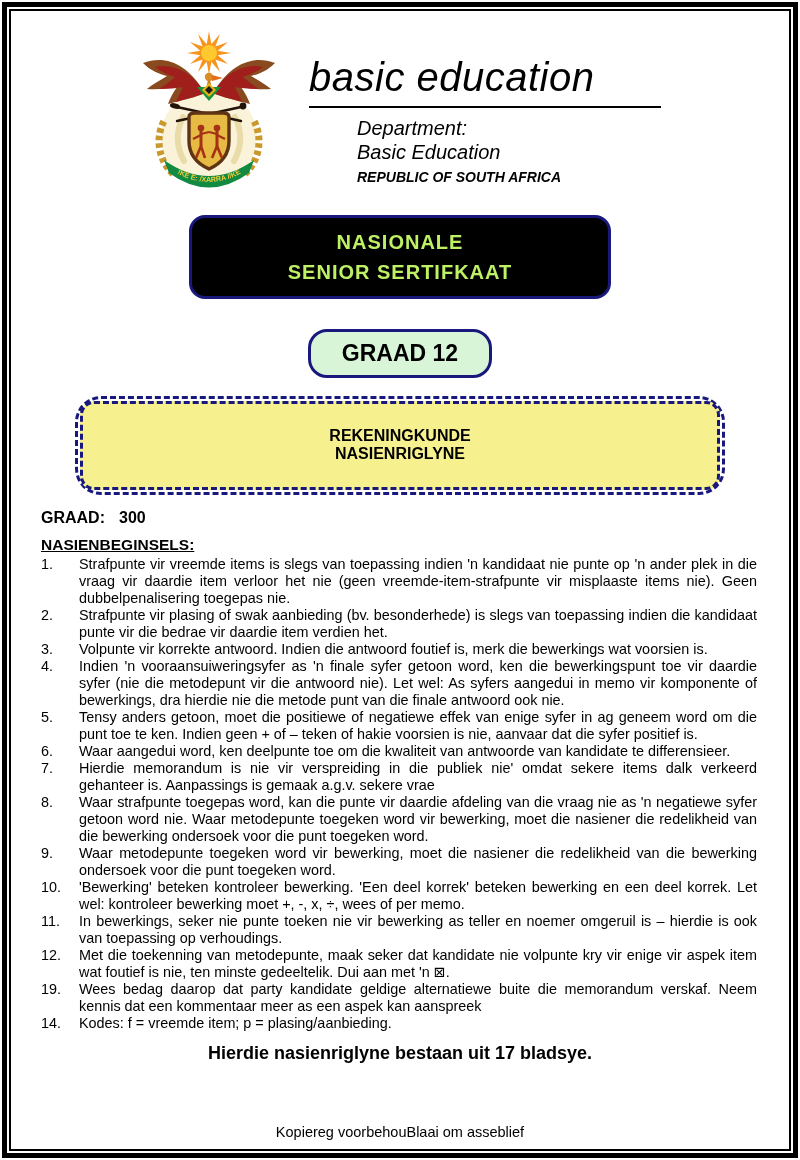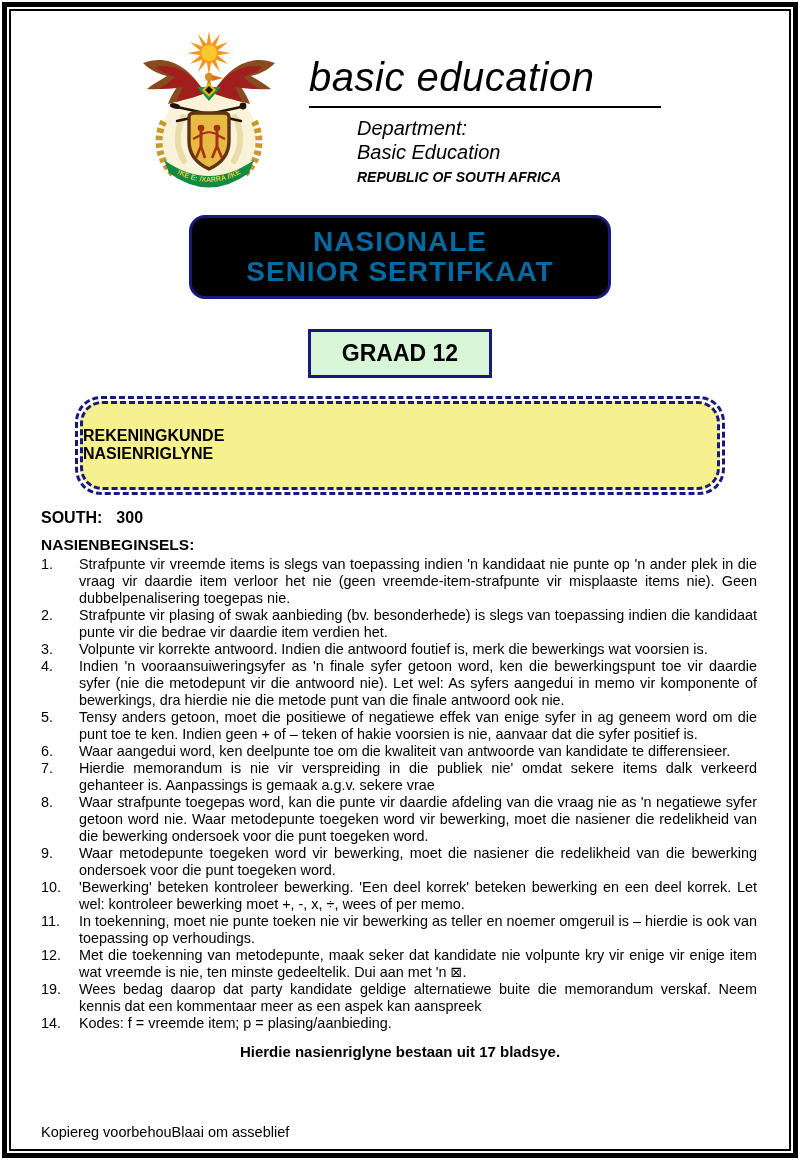--- a/index.html
+++ b/index.html
@@ -10,43 +10,43 @@
   
   .header{display:flex;margin:16px 0 0 128px;}
   .logo{width:140px;height:176px;flex:0 0 auto;}
   .brand{margin-left:30px;margin-top:28px;font-style:italic;}
   .brand-title{font-size:40px;font-weight:400;letter-spacing:.5px;width:352px;border-bottom:2px solid #000;padding-bottom:6px;}
   .dept{margin-top:8px;font-size:20px;line-height:24px;margin-left:48px;}
   .country{font-size:14px;font-weight:bold;line-height:26px;}
 
   
   .cert-banner{box-sizing:border-box;width:422px;margin:12px auto 0;background:var(--banner-black,#000);
-    border:3px solid var(--navy-border,#19197d);border-radius:16px;color:#0369a1;text-align:center;
-    font-weight:bold;font-size:28px;line-height:30px;letter-spacing:1px;padding:9px 0;}
+    border:3px solid var(--navy-border,#19197d);border-radius:16px;color:#bef264;text-align:center;
+    font-weight:bold;font-size:20px;line-height:30px;letter-spacing:1px;padding:9px 0;}
   .grade-banner{box-sizing:border-box;width:184px;margin:30px auto 0;background:var(--grade-green,#d8f5d8);
-    border:3px solid var(--navy-border,#19197d);border-radius:0;text-align:center;
+    border:3px solid var(--navy-border,#19197d);border-radius:19px;text-align:center;
     font-weight:bold;font-size:23px;padding:8px 0;}
   .subject-banner{box-sizing:border-box;width:650px;margin:18px auto 0;border:3px dashed var(--navy-border,#19197d);border-radius:26px;padding:2px;}
-  .subject-inner{box-sizing:border-box;border:3px dashed var(--navy-border,#19197d);border-radius:22px;
-    background:var(--subject-yellow,#f6f08e);text-align:left;font-weight:bold;font-size:16px;padding:23px 0 24px;}
+  .subject-inner{box-sizing:border-box;border:3px dashed var(--navy-border,#19197d);border-radius:14px;
+    background:var(--subject-yellow,#f6f08e);text-align:center;font-weight:bold;font-size:16px;padding:23px 0 24px;}
   .subject-inner div{margin:0;}
   .subject-inner .mid{margin:29px 0;}
 
   
   .marks{margin:14px 0 0 30px;font-weight:bold;font-size:16px;}
   .marks .val{margin-left:14px;margin-top:37px;}
-  .principles-heading{margin:9px 0 2px 30px;font-weight:bold;font-size:15.5px;}
+  .principles-heading{margin:9px 0 2px 30px;font-weight:bold;font-size:15.5px;text-decoration:underline;}
   .plist{margin:0 32px 0 30px;font-size:14.4px;line-height:17px;}
   .pitem{display:grid;grid-template-columns:38px 1fr;}
   .pnum{text-align:left;}
   .ptext{text-align:justify;}
 
-  .pages-note{margin-top:11px;text-align:center;font-weight:bold;font-size:15px;}
-
-  .footer{position:absolute;left:30px;right:30px;bottom:9px;display:flex;justify-content:flex-start;font-size:14.5px;}
+  .pages-note{margin-top:11px;text-align:center;font-weight:bold;font-size:18px;}
+
+  .footer{position:absolute;left:30px;right:30px;bottom:9px;display:flex;justify-content:center;font-size:14.5px;}
 </style>
 </head>
 <body>
 
 <div class="frame">
 <div class="frame-inner">
 
   <div class="header">
     <svg class="logo" viewBox="0 0 140 176" aria-hidden="true">
 
@@ -123,21 +123,21 @@
   <div class="grade-banner">GRAAD 12</div>
 
   <div class="subject-banner">
     <div class="subject-inner">
       <div>REKENINGKUNDE</div>
       <div>NASIENRIGLYNE</div>
     </div>
   </div>
 
   <div class="marks">
-    <span>SOUTH:</span><span class="val">300</span>
+    <span>GRAAD:</span><span class="val">300</span>
   </div>
 
   <div class="principles-heading">NASIENBEGINSELS:</div>
   <div class="plist">
 
       <div class="pitem">
         <div class="pnum">1.</div>
         <div class="ptext">Strafpunte vir vreemde items is slegs van toepassing indien 'n kandidaat nie punte op 'n ander plek in die vraag vir daardie item verloor het nie (geen vreemde-item-strafpunte vir misplaaste items nie). Geen dubbelpenalisering toegepas nie.</div>
       </div>
 
@@ -181,26 +181,26 @@
         <div class="ptext">Waar metodepunte toegeken word vir bewerking, moet die nasiener die redelikheid van die bewerking ondersoek voor die punt toegeken word.</div>
       </div>
 
       <div class="pitem">
         <div class="pnum">10.</div>
         <div class="ptext">'Bewerking' beteken kontroleer bewerking. 'Een deel korrek' beteken bewerking en een deel korrek. Let wel: kontroleer bewerking moet +, -, x, ÷, wees of per memo.</div>
       </div>
 
       <div class="pitem">
         <div class="pnum">11.</div>
-        <div class="ptext">In toekenning, moet nie punte toeken nie vir bewerking as teller en noemer omgeruil is – hierdie is ook van toepassing op verhoudings.</div>
+        <div class="ptext">In bewerkings, seker nie punte toeken nie vir bewerking as teller en noemer omgeruil is – hierdie is ook van toepassing op verhoudings.</div>
       </div>
 
       <div class="pitem">
         <div class="pnum">12.</div>
-        <div class="ptext">Met die toekenning van metodepunte, maak seker dat kandidate nie volpunte kry vir enige vir enige item wat vreemde is nie, ten minste gedeeltelik. Dui aan met 'n ⊠.</div>
+        <div class="ptext">Met die toekenning van metodepunte, maak seker dat kandidate nie volpunte kry vir enige vir aspek item wat foutief is nie, ten minste gedeeltelik. Dui aan met 'n ⊠.</div>
       </div>
 
       <div class="pitem">
         <div class="pnum">19.</div>
         <div class="ptext">Wees bedag daarop dat party kandidate geldige alternatiewe buite die memorandum verskaf. Neem kennis dat een kommentaar meer as een aspek kan aanspreek</div>
       </div>
 
       <div class="pitem">
         <div class="pnum">14.</div>
         <div class="ptext">Kodes: f = vreemde item; p = plasing/aanbieding.</div>

